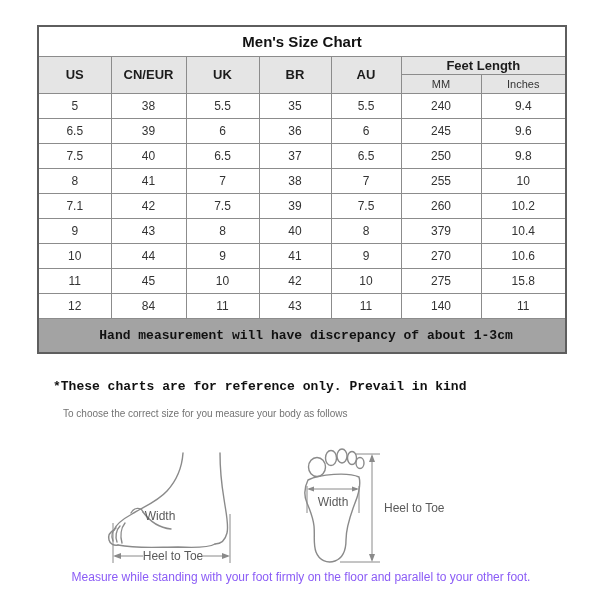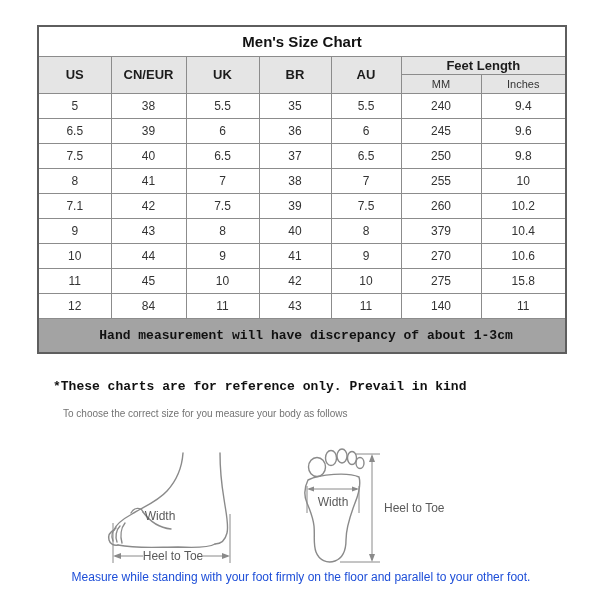--- a/index.html
+++ b/index.html
@@ -67,21 +67,21 @@
   .diagram-stroke { fill: none; stroke: #8a8a8a; stroke-width: 1.4; stroke-linecap: round; }
   .dim-line { fill: none; stroke: #8a8a8a; stroke-width: 1; }
   .dim-head { fill: #8a8a8a; stroke: none; }
   .diagram-label {
     font-family: "Liberation Sans", sans-serif;
     font-size: 12px; fill: #5a5a5a;
   }
 
   .caption {
     position: absolute; left: 37px; top: 570px; width: 528px;
-    text-align: center; font-size: 12px; color: #1d4ed8;
+    text-align: center; font-size: 12px; color: #8b5cf6;
   }
 </style>
 </head>
 <body>
 
 <div class="page">
 
   <table class="size-table">
     <colgroup>
       <col style="width:73px">

